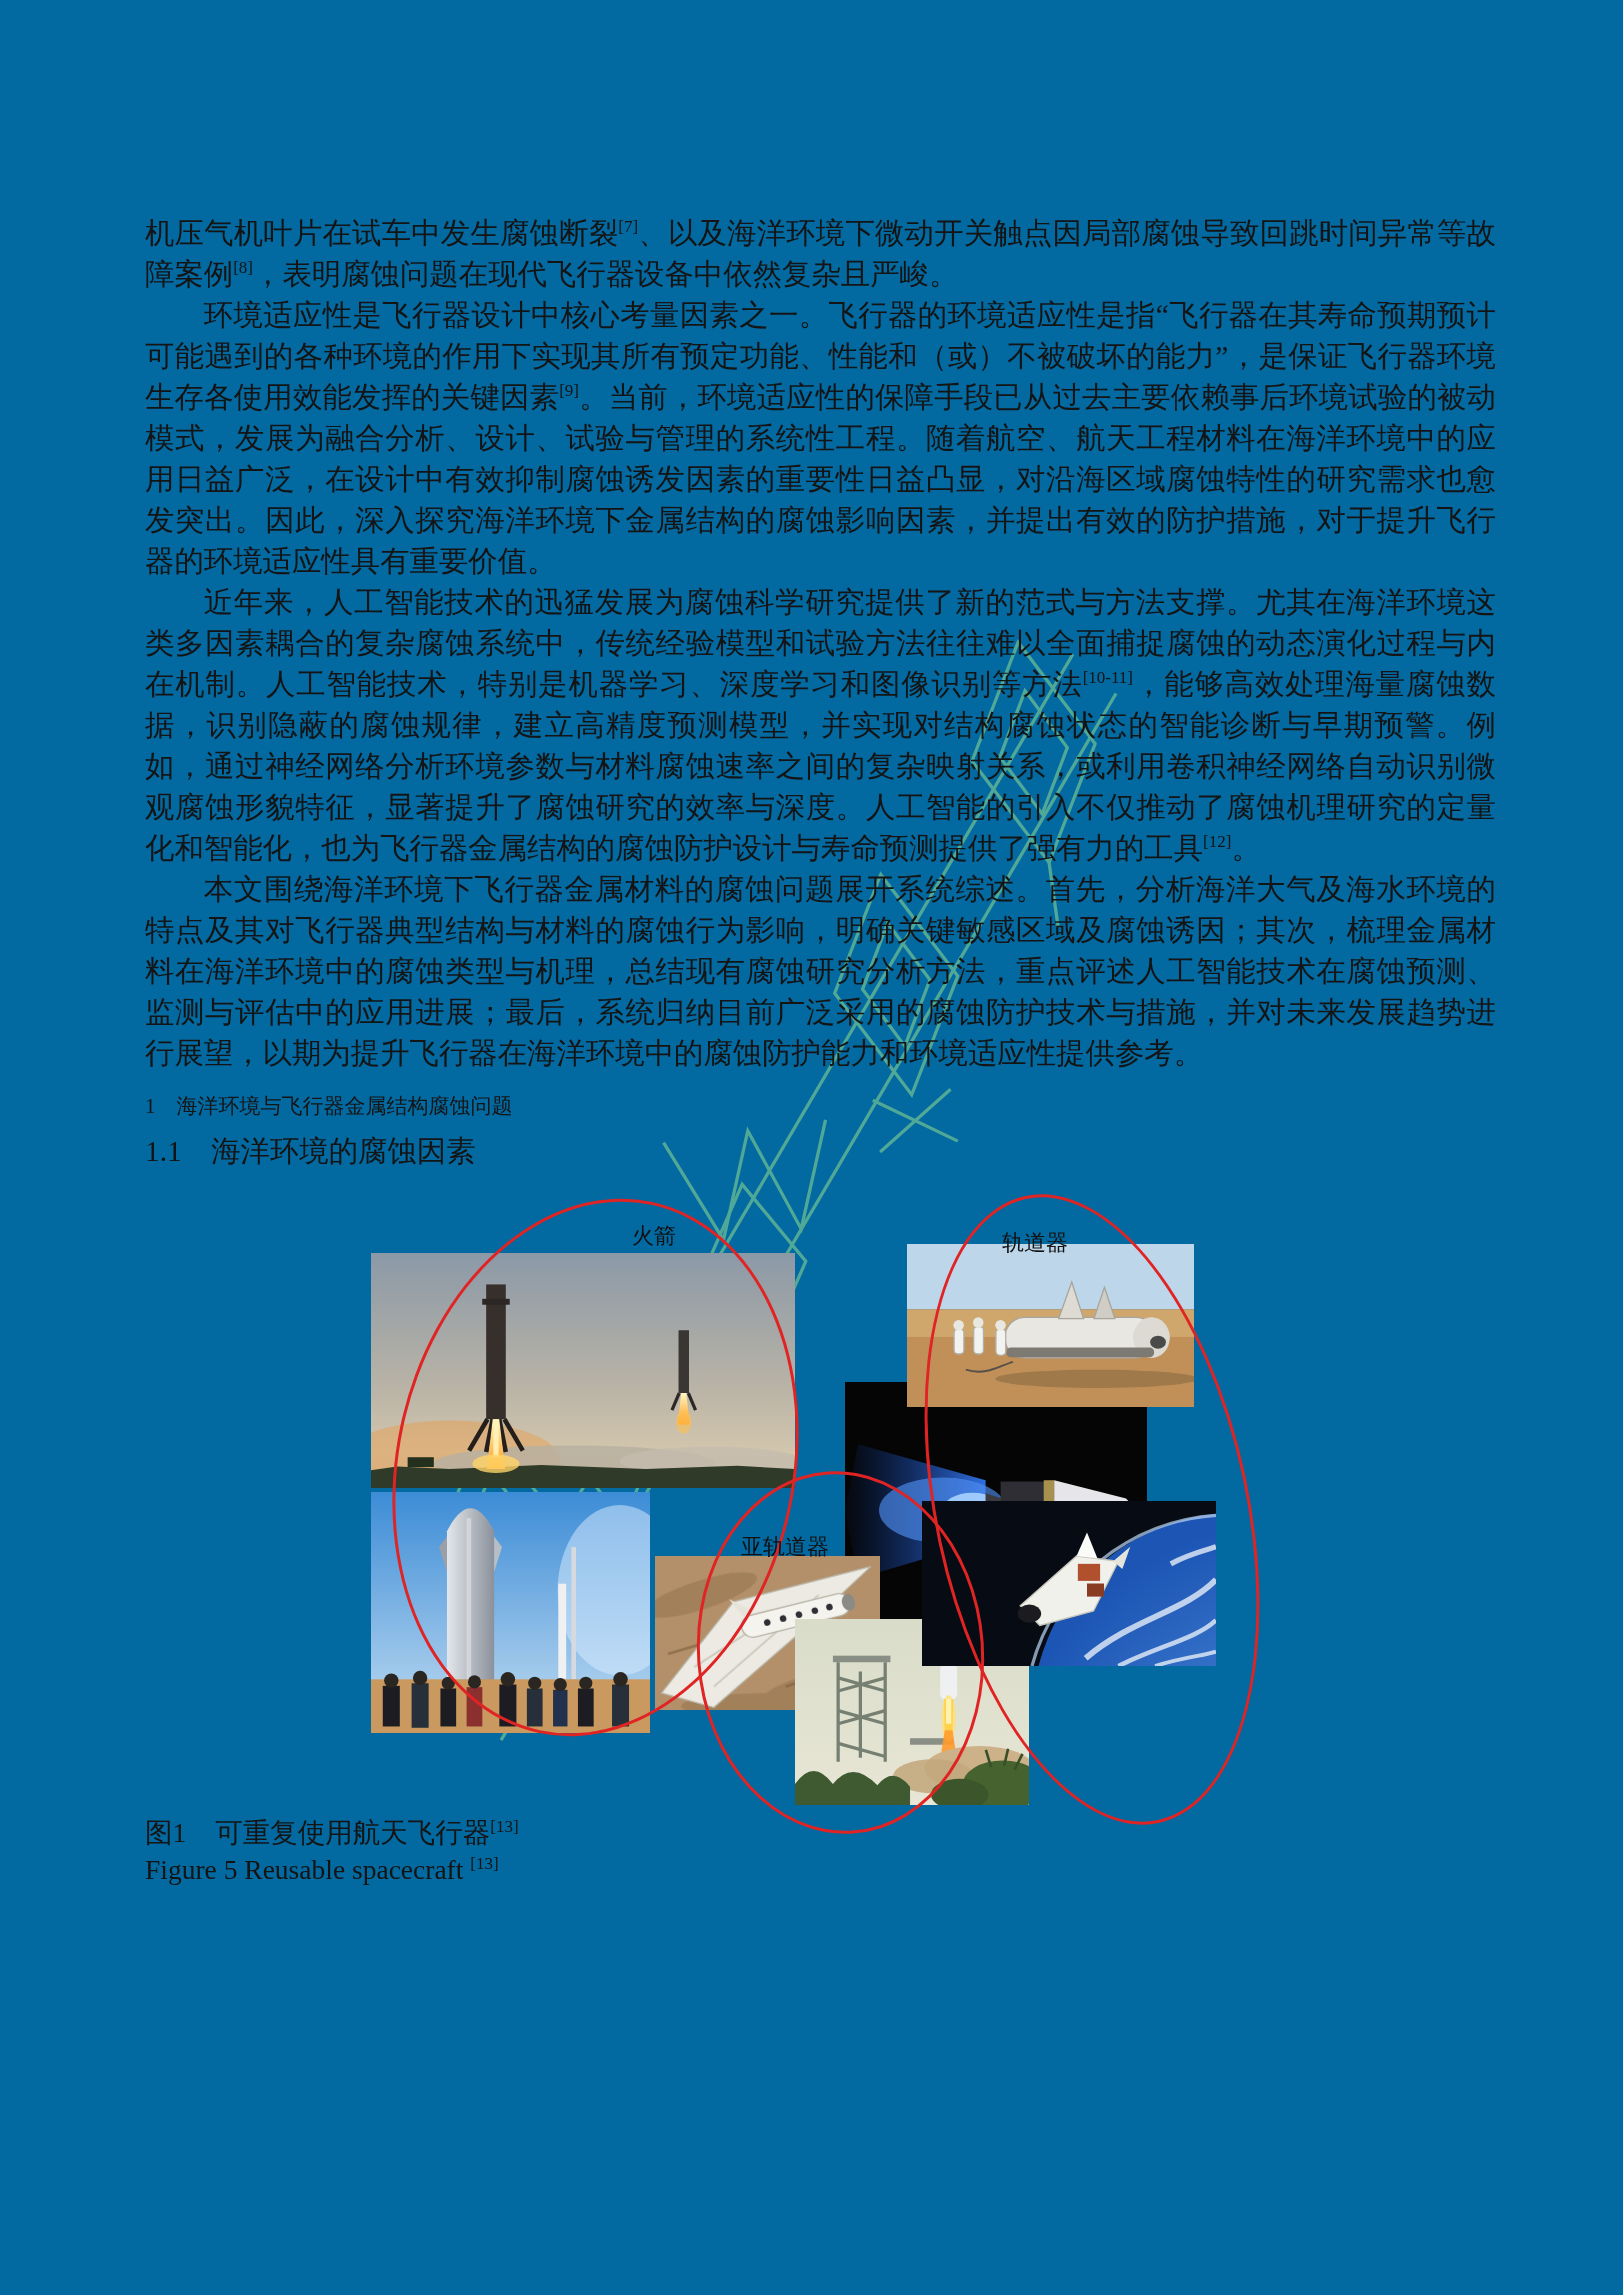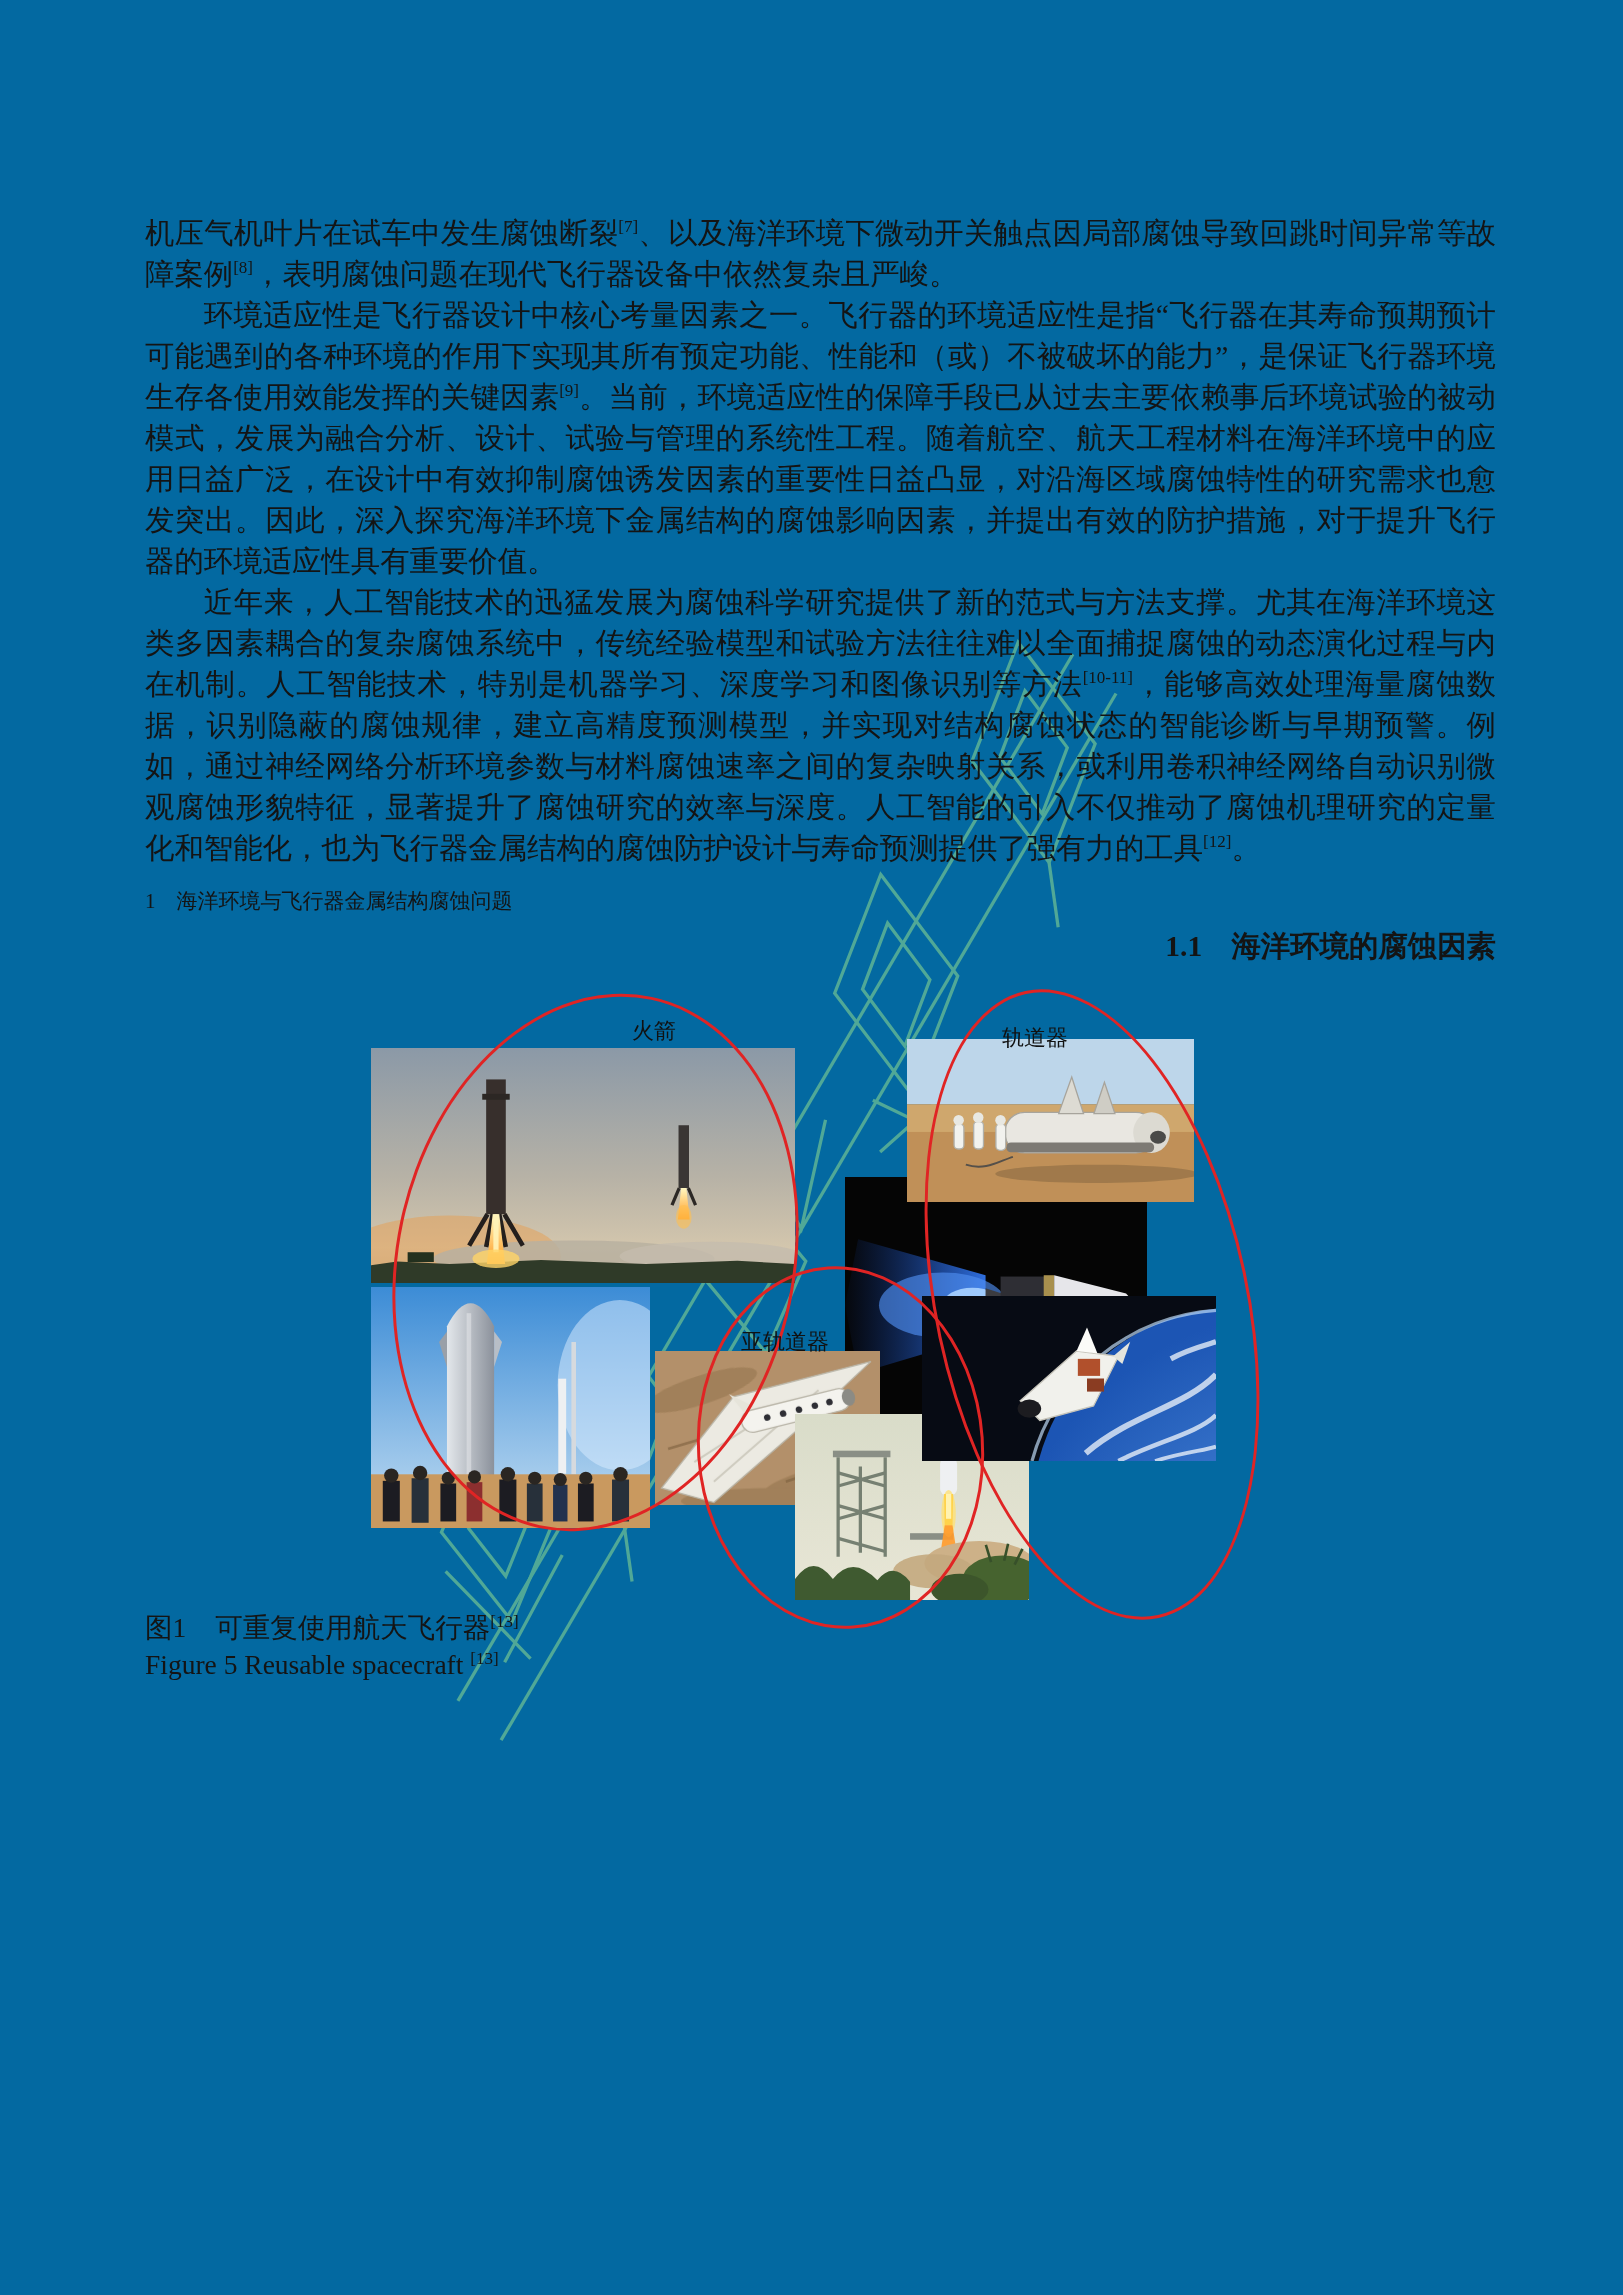--- a/index.html
+++ b/index.html
@@ -5,21 +5,21 @@
   html,body{margin:0;padding:0;background:#9a9a9a;}
   .page{position:relative;width:1623px;height:2295px;background:#ffffff;overflow:hidden;
         font-family:"Liberation Serif","DejaVu Serif",serif;color:#141414;}
   .watermark{position:absolute;left:0;top:0;z-index:5;pointer-events:none;}
   .content{position:absolute;left:145px;top:213px;width:1351px;z-index:10;
            font-size:29.4px;line-height:41px;text-align:justify;}
   p.para{margin:0;}
   p.indent{text-indent:2em;}
   sup{font-size:17px;line-height:0;vertical-align:super;}
   .h1{font-size:21px;font-weight:normal;margin:10.5px 0 5.2px 0;line-height:42px;text-align:left;}
-  .h2{font-size:29.4px;font-weight:bold;margin:2.6px 0 5.2px 0;line-height:38px;text-align:right;}
+  .h2{font-size:29.4px;font-weight:normal;margin:2.6px 0 5.2px 0;line-height:38px;text-align:left;}
   .figure{position:relative;height:726px;margin-top:26px;}
   .photo{position:absolute;z-index:1;overflow:hidden;}
   .photo svg{display:block;width:100%;height:100%;}
   .flabel{position:absolute;z-index:7;font-size:22px;color:#111;white-space:nowrap;}
   .ellipse{position:absolute;z-index:6;border:3.9px solid var(--red,#e02424);border-radius:50%;}
   .figcap{position:absolute;left:0;width:100%;z-index:7;font-size:27.5px;line-height:34px;}
   .figcap .gap{display:inline-block;width:29px;}
   .figcap-en{font-family:"Liberation Serif",serif;}
   .z2{z-index:2}.z3{z-index:3}.z4{z-index:4}
 </style>
@@ -57,20 +57,21 @@
           <path d="M-90,60 L20,210 M90,60 L-20,210"></path>
       </g>
     </g>
   </svg>
 
   <div class="content">
 
     <p class="para"><span>机压气机叶片在试车中发生腐蚀断裂</span><sup>[7]</sup><span>、以及海洋环境下微动开关触点因局部腐蚀导致回跳时间异常等故障案例</span><sup>[8]</sup><span>，表明腐蚀问题在现代飞行器设备中依然复杂且严峻。</span></p>
     <p class="para indent"><span>环境适应性是飞行器设计中核心考量因素之一。飞行器的环境适应性是指“飞行器在其寿命预期预计可能遇到的各种环境的作用下实现其所有预定功能、性能和（或）不被破坏的能力”，是保证飞行器环境生存各使用效能发挥的关键因素</span><sup>[9]</sup><span>。当前，环境适应性的保障手段已从过去主要依赖事后环境试验的被动模式，发展为融合分析、设计、试验与管理的系统性工程。随着航空、航天工程材料在海洋环境中的应用日益广泛，在设计中有效抑制腐蚀诱发因素的重要性日益凸显，对沿海区域腐蚀特性的研究需求也愈发突出。因此，深入探究海洋环境下金属结构的腐蚀影响因素，并提出有效的防护措施，对于提升飞行器的环境适应性具有重要价值。</span></p>
     <p class="para indent"><span>近年来，人工智能技术的迅猛发展为腐蚀科学研究提供了新的范式与方法支撑。尤其在海洋环境这类多因素耦合的复杂腐蚀系统中，传统经验模型和试验方法往往难以全面捕捉腐蚀的动态演化过程与内在机制。人工智能技术，特别是机器学习、深度学习和图像识别等方法</span><sup>[10-11]</sup><span>，能够高效处理海量腐蚀数据，识别隐蔽的腐蚀规律，建立高精度预测模型，并实现对结构腐蚀状态的智能诊断与早期预警。例如，通过神经网络分析环境参数与材料腐蚀速率之间的复杂映射关系，或利用卷积神经网络自动识别微观腐蚀形貌特征，显著提升了腐蚀研究的效率与深度。人工智能的引入不仅推动了腐蚀机理研究的定量化和智能化，也为飞行器金属结构的腐蚀防护设计与寿命预测提供了强有力的工具</span><sup>[12]</sup><span>。</span></p>
+    <p class="para indent"><span>本文围绕海洋环境下飞行器金属材料的腐蚀问题展开系统综述。首先，分析海洋大气及海水环境的特点及其对飞行器典型结构与材料的腐蚀行为影响，明确关键敏感区域及腐蚀诱因；其次，梳理金属材料在海洋环境中的腐蚀类型与机理，总结现有腐蚀研究分析方法，重点评述人工智能技术在腐蚀预测、监测与评估中的应用进展；最后，系统归纳目前广泛采用的腐蚀防护技术与措施，并对未来发展趋势进行展望，以期为提升飞行器在海洋环境中的腐蚀防护能力和环境适应性提供参考。</span></p>
 
     <h2 class="h1">1　海洋环境与飞行器金属结构腐蚀问题</h2>
     <h3 class="h2">1.1　海洋环境的腐蚀因素</h3>
 
 
     <div class="figure">
 
       <span class="flabel" style="left:487px;top:19.6px;">火箭</span>
       <span class="flabel" style="left:857px;top:26px;">轨道器</span>
       <span class="flabel" style="left:596px;top:330px;">亚轨道器</span>

